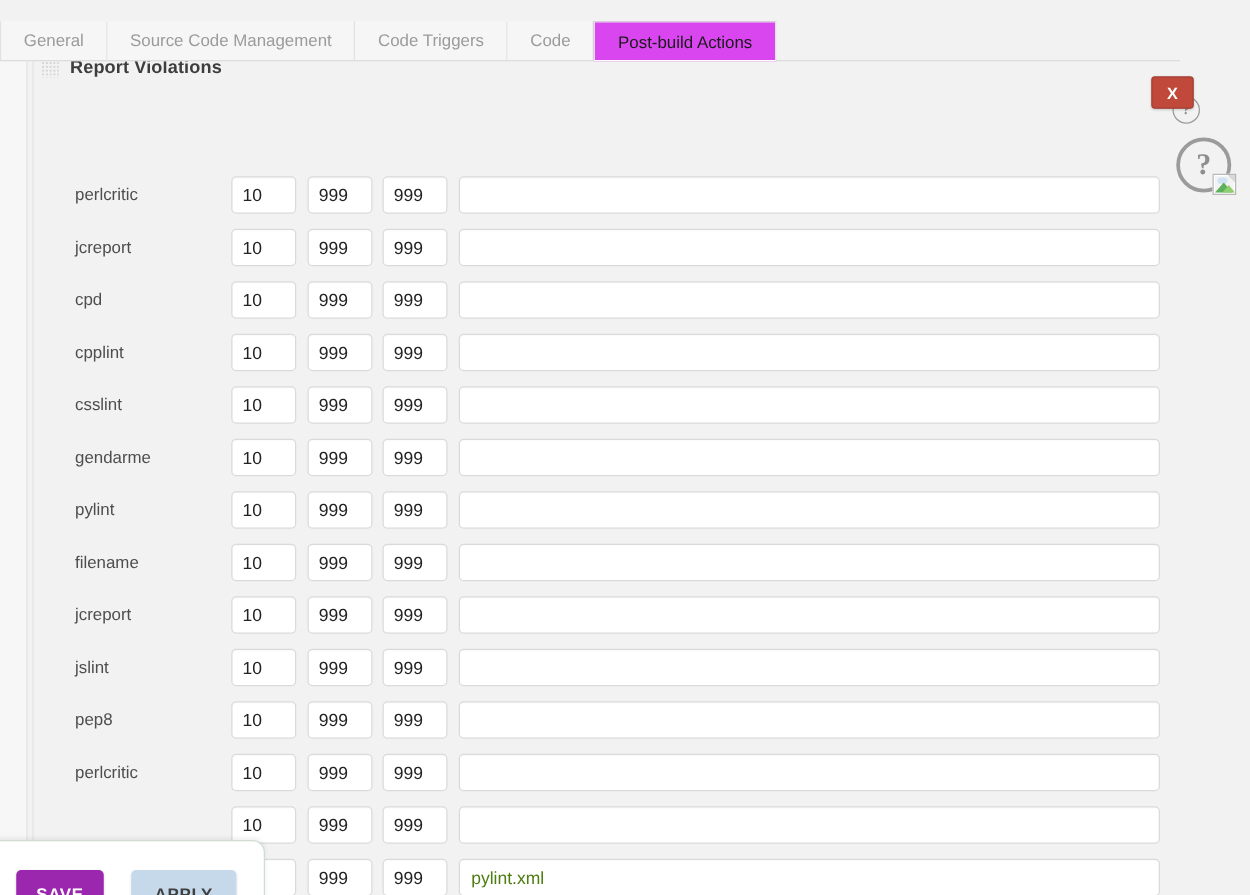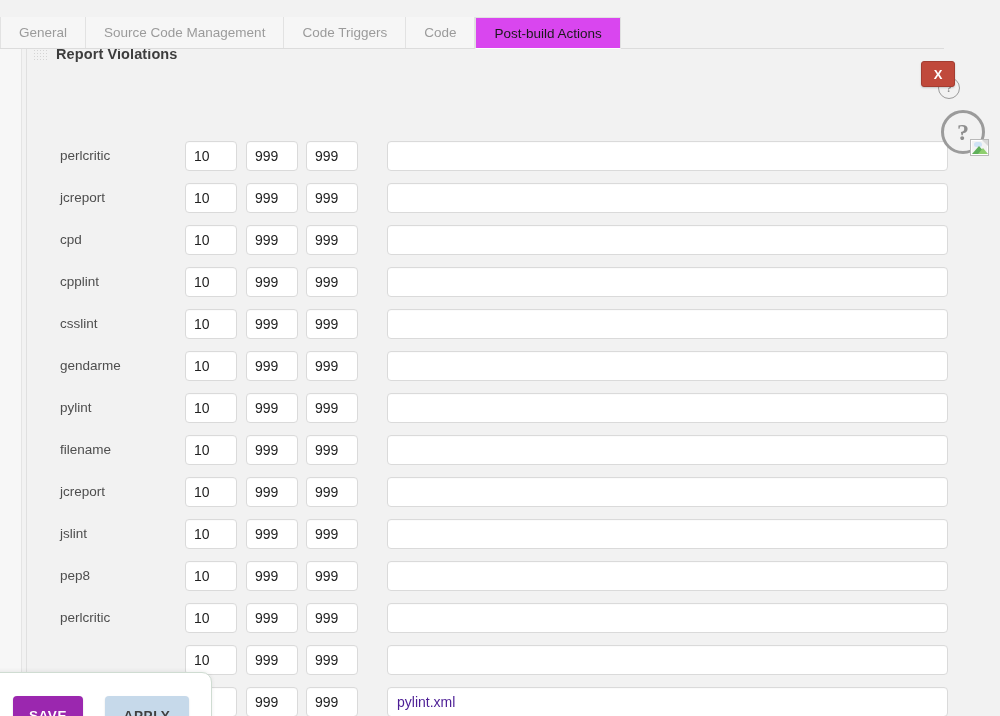--- a/index.html
+++ b/index.html
@@ -159,24 +159,23 @@
   .num.c1 { left: 158px; }
   .num.c2 { left: 219px; }
   .num.c3 { left: 279px; }
   .pat {
     position: absolute; left: 340px; top: 5px;
     width: 561px; height: 30px;
     background: #fff;
     border: 1px solid #dadada;
     border-radius: 4px;
     font-family: "Liberation Sans", sans-serif;
-    font-size: 14px; color: #4c1d95;
+    font-size: 14px; color: #4d7c0f;
     padding: 0 0 0 9px;
     box-shadow: inset 0 1px 1px rgba(0,0,0,.02);
-    margin-left: 20px;
   }
 
   
   #close-badge {
     position: absolute; left: 921px; top: 29px;
     width: 34px; height: 26px;
     background: #c0493b;
     border: 1px solid #a33d31;
     border-radius: 3px;
     color: #fff; font-size: 13px; font-weight: bold;

